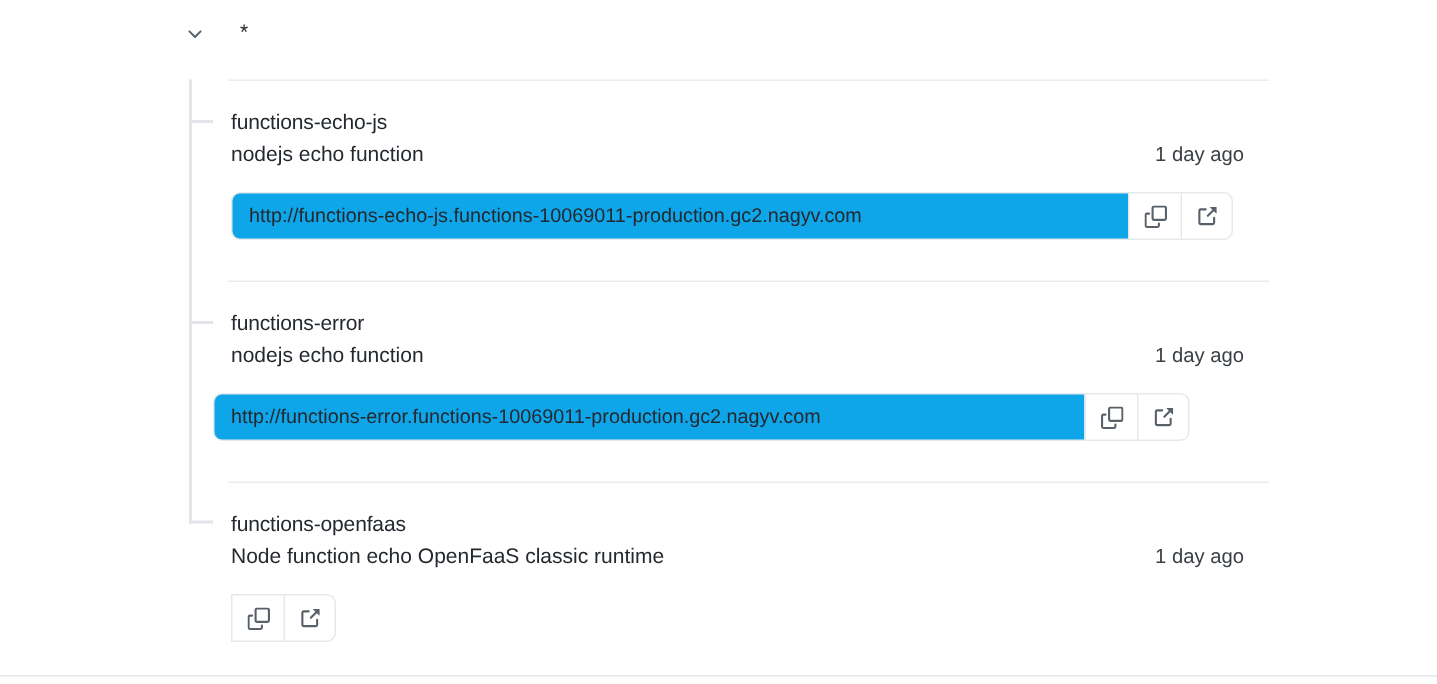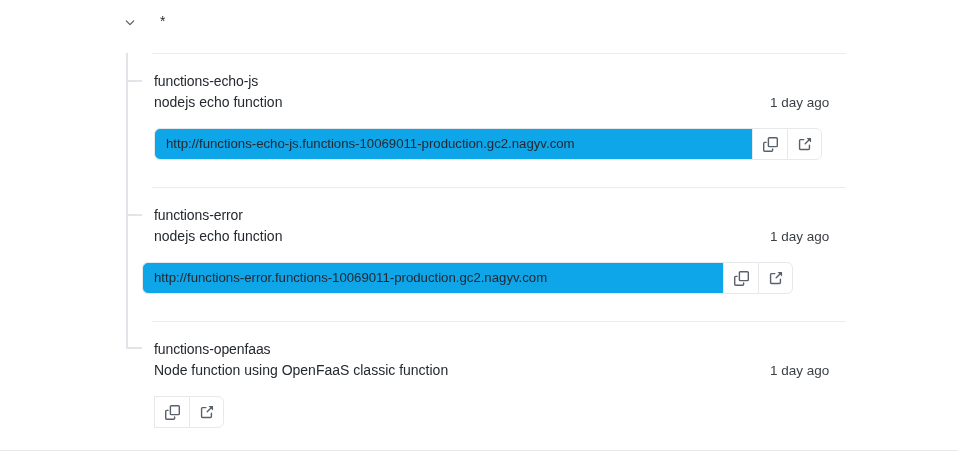--- a/index.html
+++ b/index.html
@@ -238,21 +238,21 @@
         <svg width="15" height="15" viewBox="0 0 16 16" fill="currentColor" aria-hidden="true">
           <path d="M10.604 1h4.146a.25.25 0 0 1 .25.25v4.146a.25.25 0 0 1-.427.177L13.03 4.03 9.28 7.78a.75.75 0 0 1-1.06-1.06l3.75-3.75-1.543-1.543A.25.25 0 0 1 10.604 1Z"></path>
           <path d="M3.75 2A1.75 1.75 0 0 0 2 3.75v8.5c0 .966.784 1.75 1.75 1.75h8.5A1.75 1.75 0 0 0 14 12.25v-3.5a.75.75 0 0 0-1.5 0v3.5a.25.25 0 0 1-.25.25h-8.5a.25.25 0 0 1-.25-.25v-8.5a.25.25 0 0 1 .25-.25h3.5a.75.75 0 0 0 0-1.5Z"></path>
         </svg>
       </button>
     </div>
   </div>
 
   <div class="item" style="top:339px;">
     <div class="item-title">functions-openfaas</div>
-    <div class="item-desc">Node function using OpenFaaS classic function</div>
+    <div class="item-desc">Node function echo OpenFaaS classic runtime</div>
     <div class="item-time" style="left:770px;">1 day ago</div>
 
     <div class="url-group" style="left:154px;">
       <button class="icon-btn" aria-label="copy url">
         <svg width="15" height="15" viewBox="0 0 16 16" fill="currentColor" aria-hidden="true">
           <path d="M0 6.75C0 5.784.784 5 1.75 5h1.5a.75.75 0 0 1 0 1.5h-1.5a.25.25 0 0 0-.25.25v7.5c0 .138.112.25.25.25h7.5a.25.25 0 0 0 .25-.25v-1.5a.75.75 0 0 1 1.5 0v1.5A1.75 1.75 0 0 1 9.25 16h-7.5A1.75 1.75 0 0 1 0 14.25Z"></path>
           <path d="M5 1.75C5 .784 5.784 0 6.75 0h7.5C15.216 0 16 .784 16 1.75v7.5A1.75 1.75 0 0 1 14.25 11h-7.5A1.75 1.75 0 0 1 5 9.25Zm1.75-.25a.25.25 0 0 0-.25.25v7.5c0 .138.112.25.25.25h7.5a.25.25 0 0 0 .25-.25v-7.5a.25.25 0 0 0-.25-.25Z"></path>
         </svg>
       </button>
       <button class="icon-btn" aria-label="open url">

